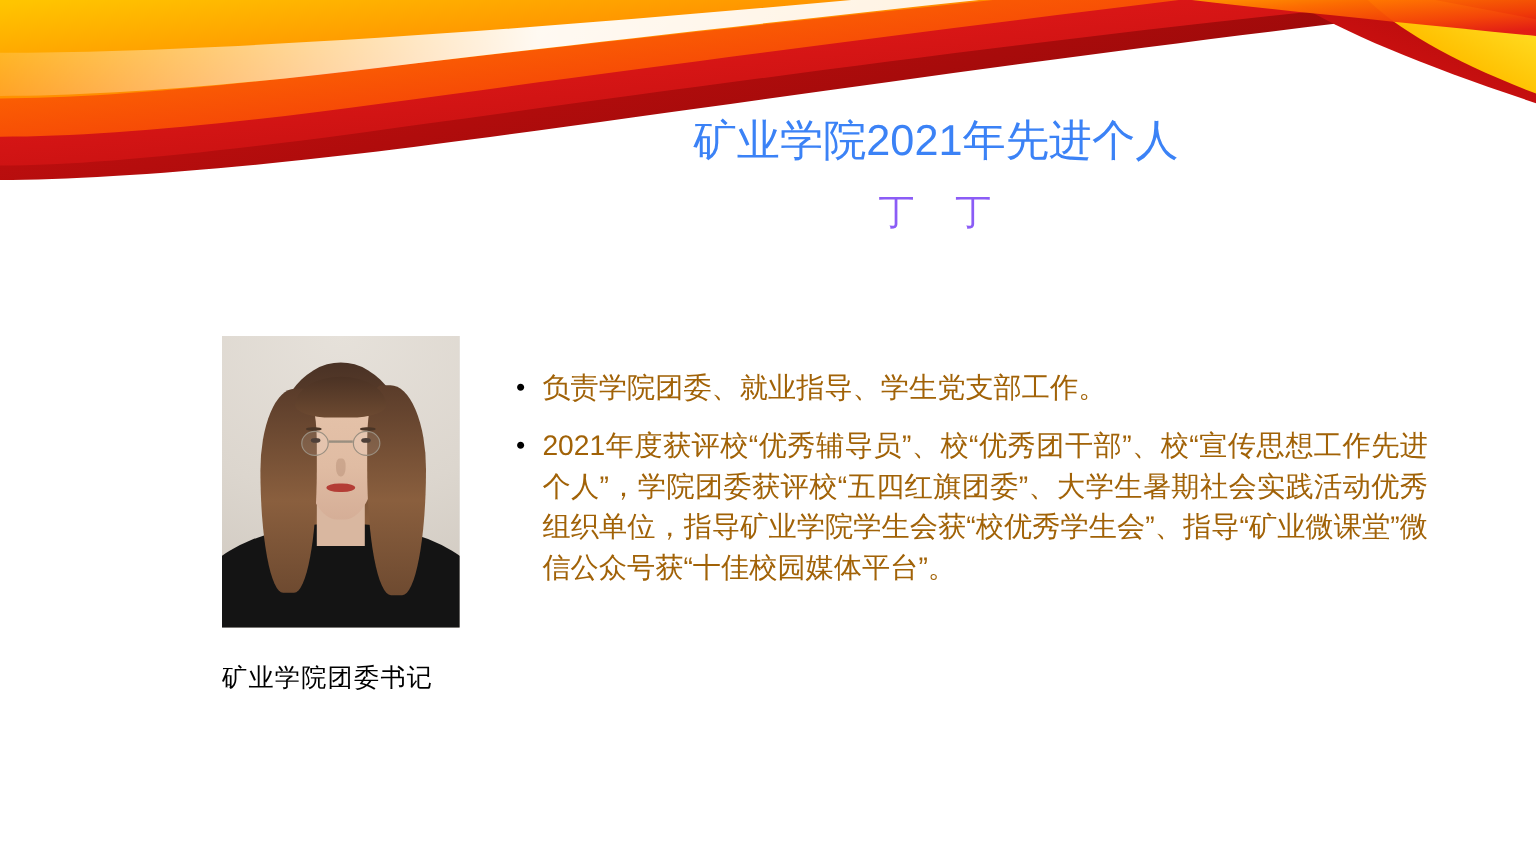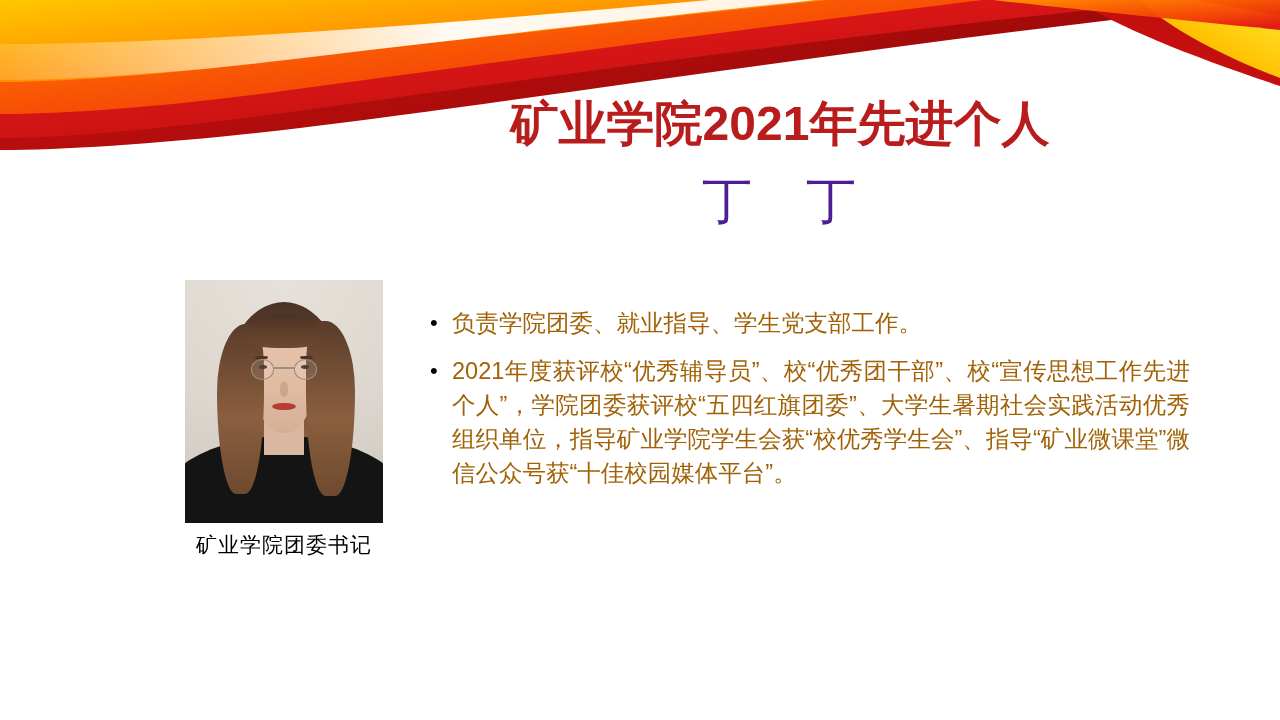--- a/index.html
+++ b/index.html
@@ -26,32 +26,32 @@
   .banner svg { display:block; width:1280px; height:200px; }
 
   
   .title-block {
     position:absolute;
     left:390px; top:98px;
     width:780px;
     text-align:center;
   }
   .slide-title {
-    font-size:48px;
+    font-size:36px;
     line-height:1.08;
-    color:#b91c1c;
-    font-weight:700;
+    color:#3b82f6;
+    font-weight:400;
     white-space:nowrap;
     letter-spacing:0px;
   }
   .slide-subtitle {
     margin-top:24px;
-    font-size:50px;
+    font-size:30px;
     line-height:1.1;
-    color:#4c1d95;
+    color:#8b5cf6;
     font-weight:400;
     letter-spacing:2px;
   }
 
   
   .portrait-wrap {
     position:absolute;
     left:185px; top:280px;
     width:198px;
   }
@@ -157,22 +157,21 @@
     border-radius:40% 40% 50% 50%;
   }
   .ph-lip {
     position:absolute;
     left:44%; top:50.5%;
     width:12%; height:3.2%;
     background:#b43d35;
     border-radius:46%;
   }
   .caption {
-    margin-top:8px;
-    text-align:center;
+    margin-top:28px;
     font-size:21px;
     color:#000000;
     letter-spacing:1px;
     white-space:nowrap;
   }
 
   
   .body-list {
     position:absolute;
     left:430px; top:306px;

